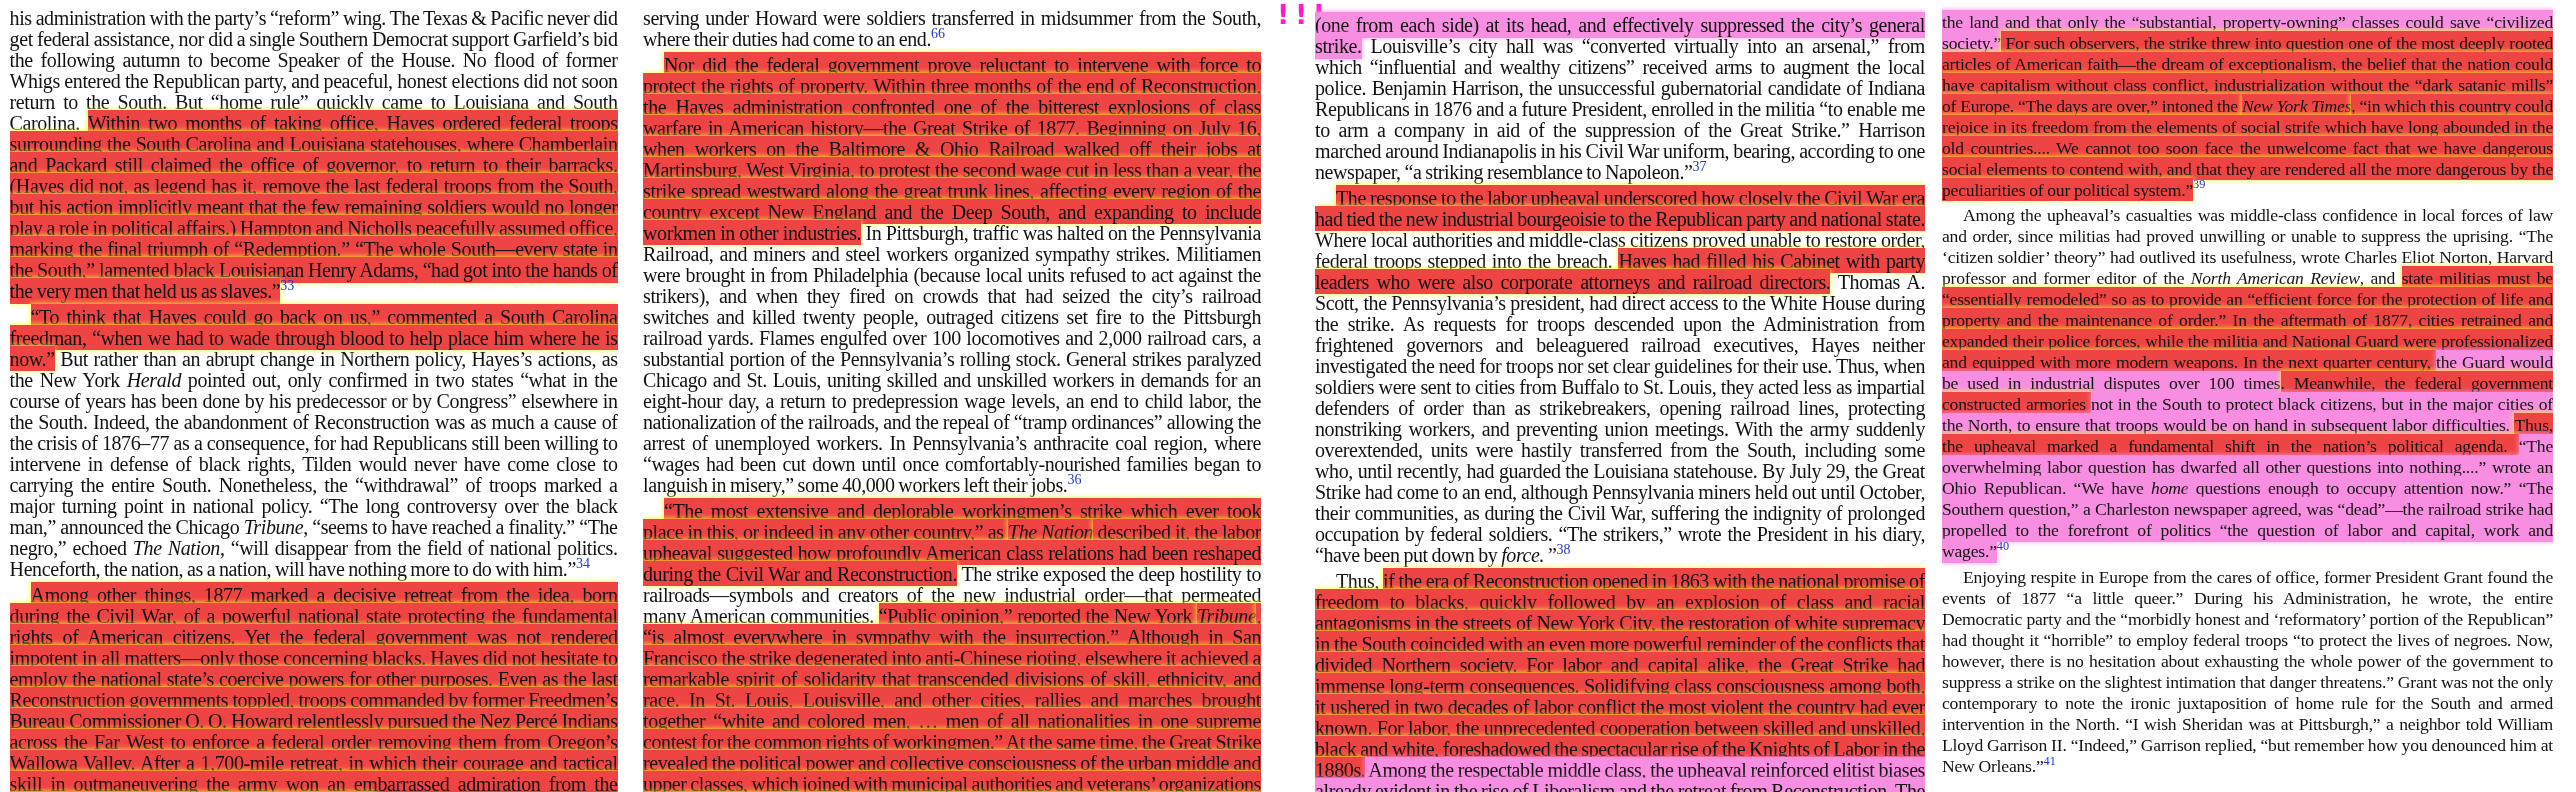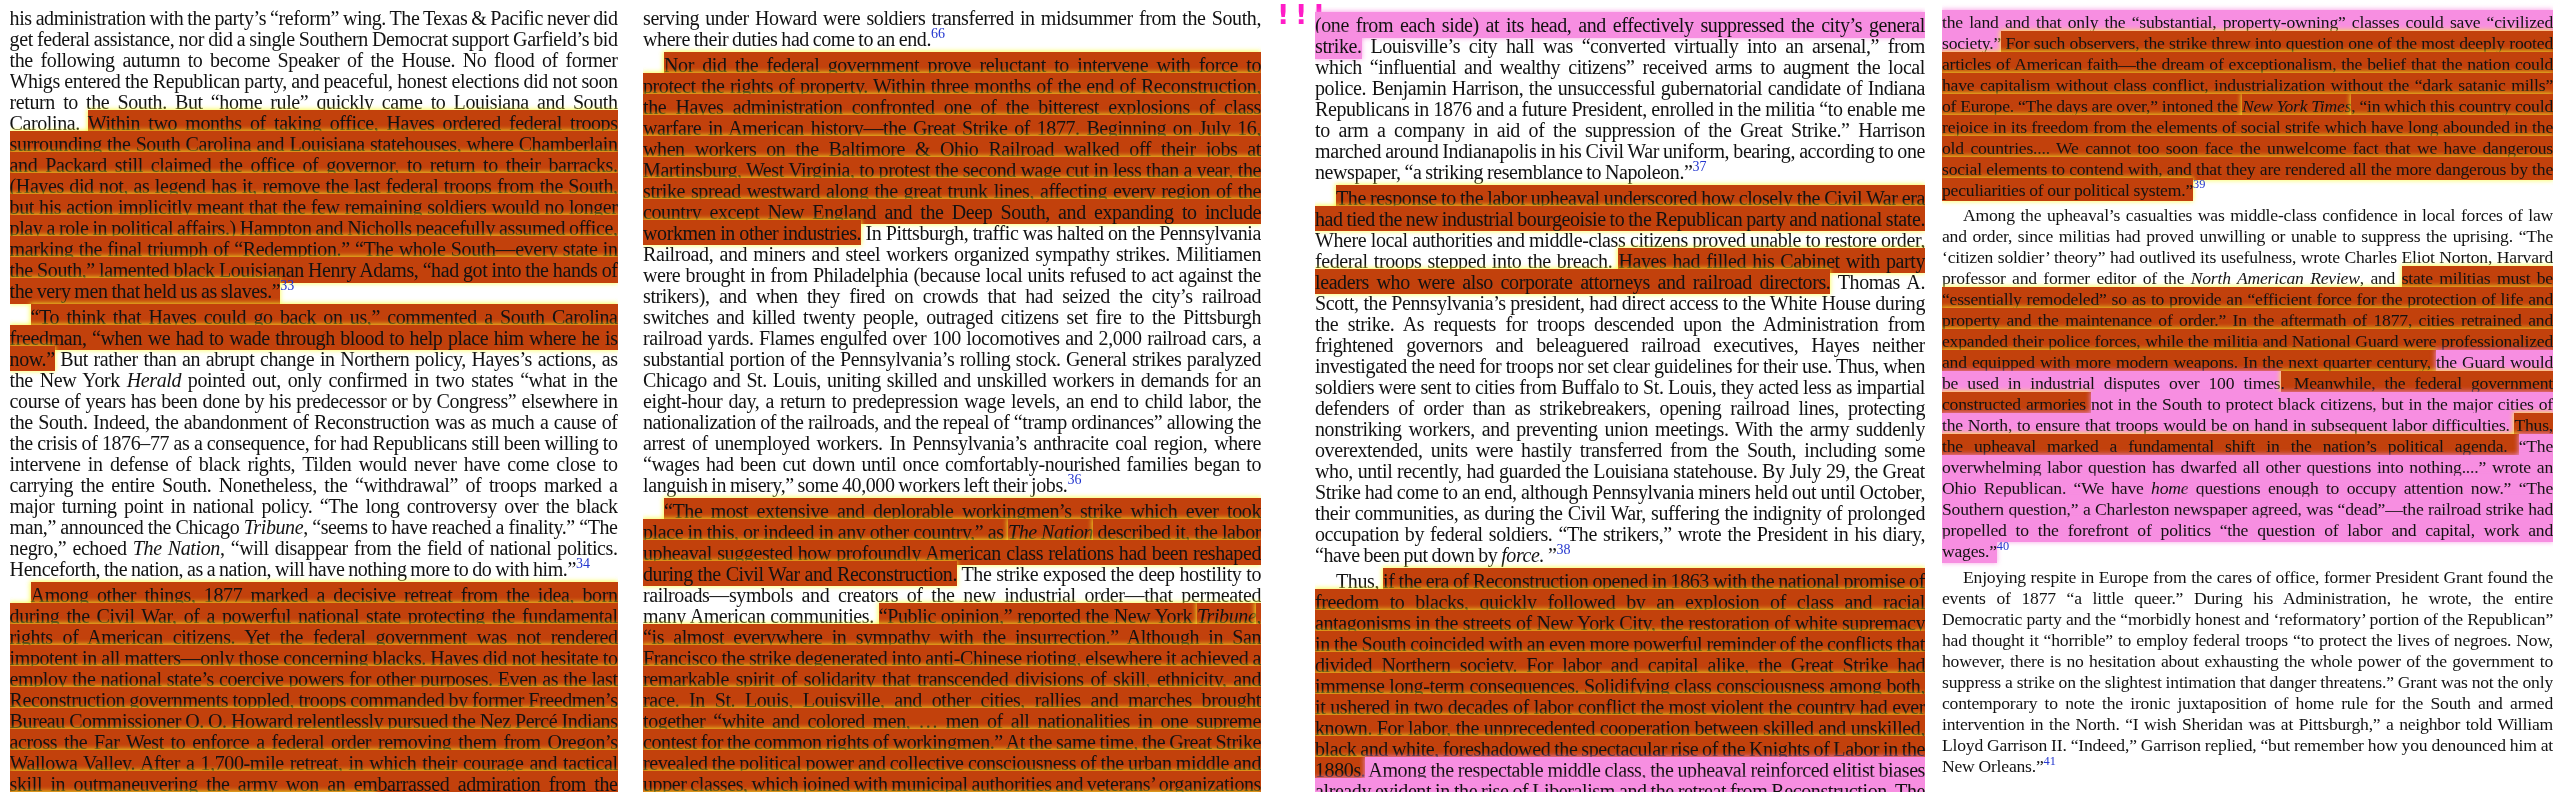--- a/index.html
+++ b/index.html
@@ -19,21 +19,21 @@
   #col4{left:1942px;width:611px;padding-top:11.2px;font-size:17.6px;line-height:21px;letter-spacing:-0.2px;word-spacing:-0.4px;}
   .para{margin:0;}
   .para + .para{margin-top:4.8px;}
   .indent{text-indent:21px;}
   .it{font-style:italic;font-family:Liberation Serif, serif;}
   .fn{
     color:#2336cf;font-size:0.70em;vertical-align:super;line-height:0;
     letter-spacing:0;
   }
   .hl-y{
-    background:#c2410c;
+    background:#ef4444;
     box-shadow:0 0 4.8px 1.2px rgba(250,250,45,0.85);
     padding:1.6px 0;
     -webkit-box-decoration-break:clone;box-decoration-break:clone;
   }
   .hl-p{
     background:#f78ee1;
     box-shadow:0 0 4.8px 1.2px rgba(247,142,225,0.8);
     padding:1.6px 0;
     -webkit-box-decoration-break:clone;box-decoration-break:clone;
   }

